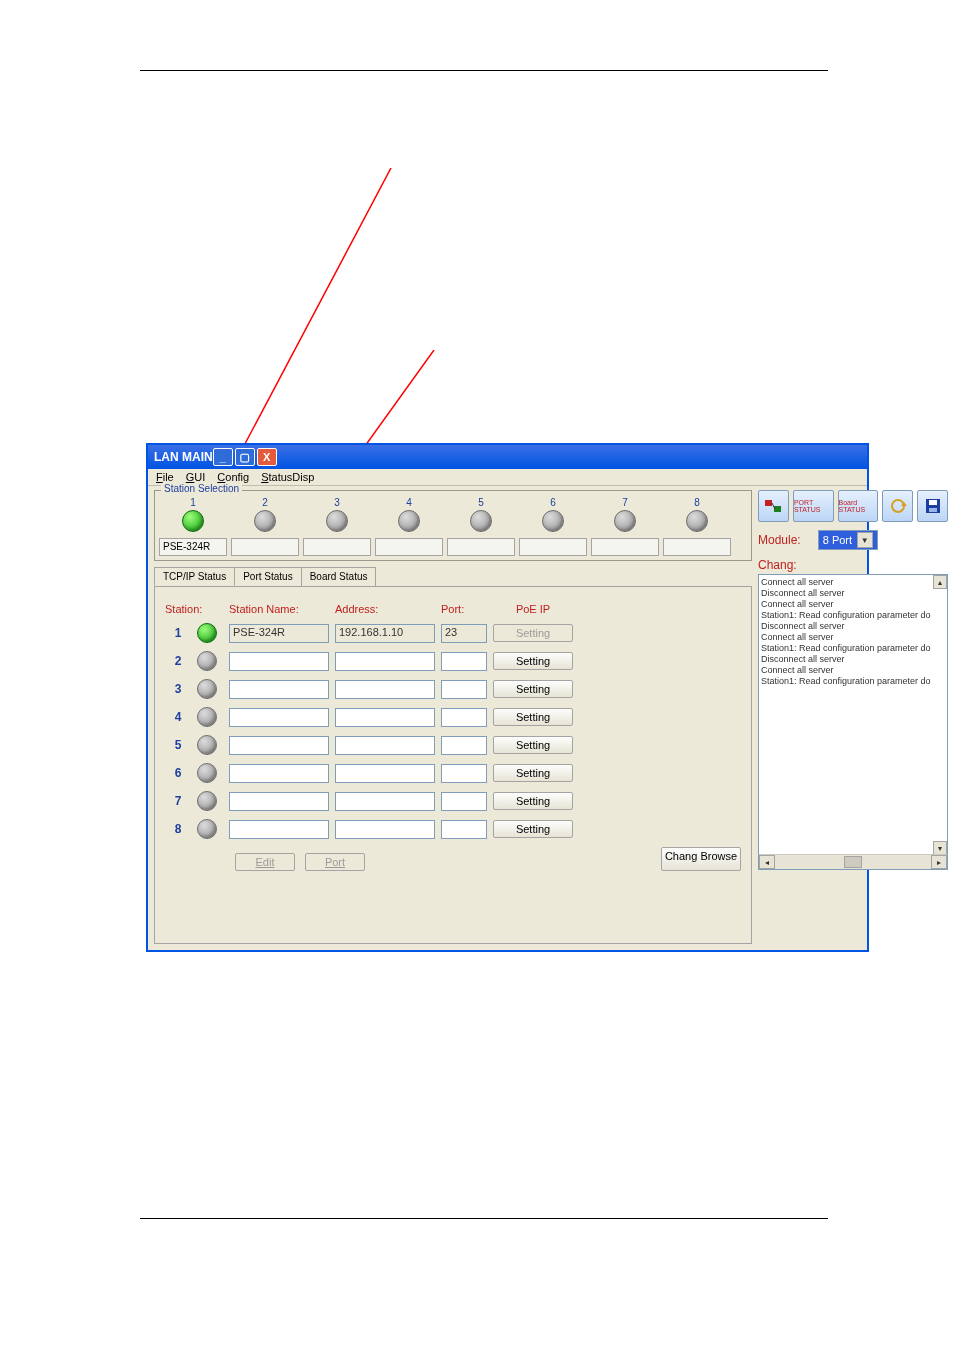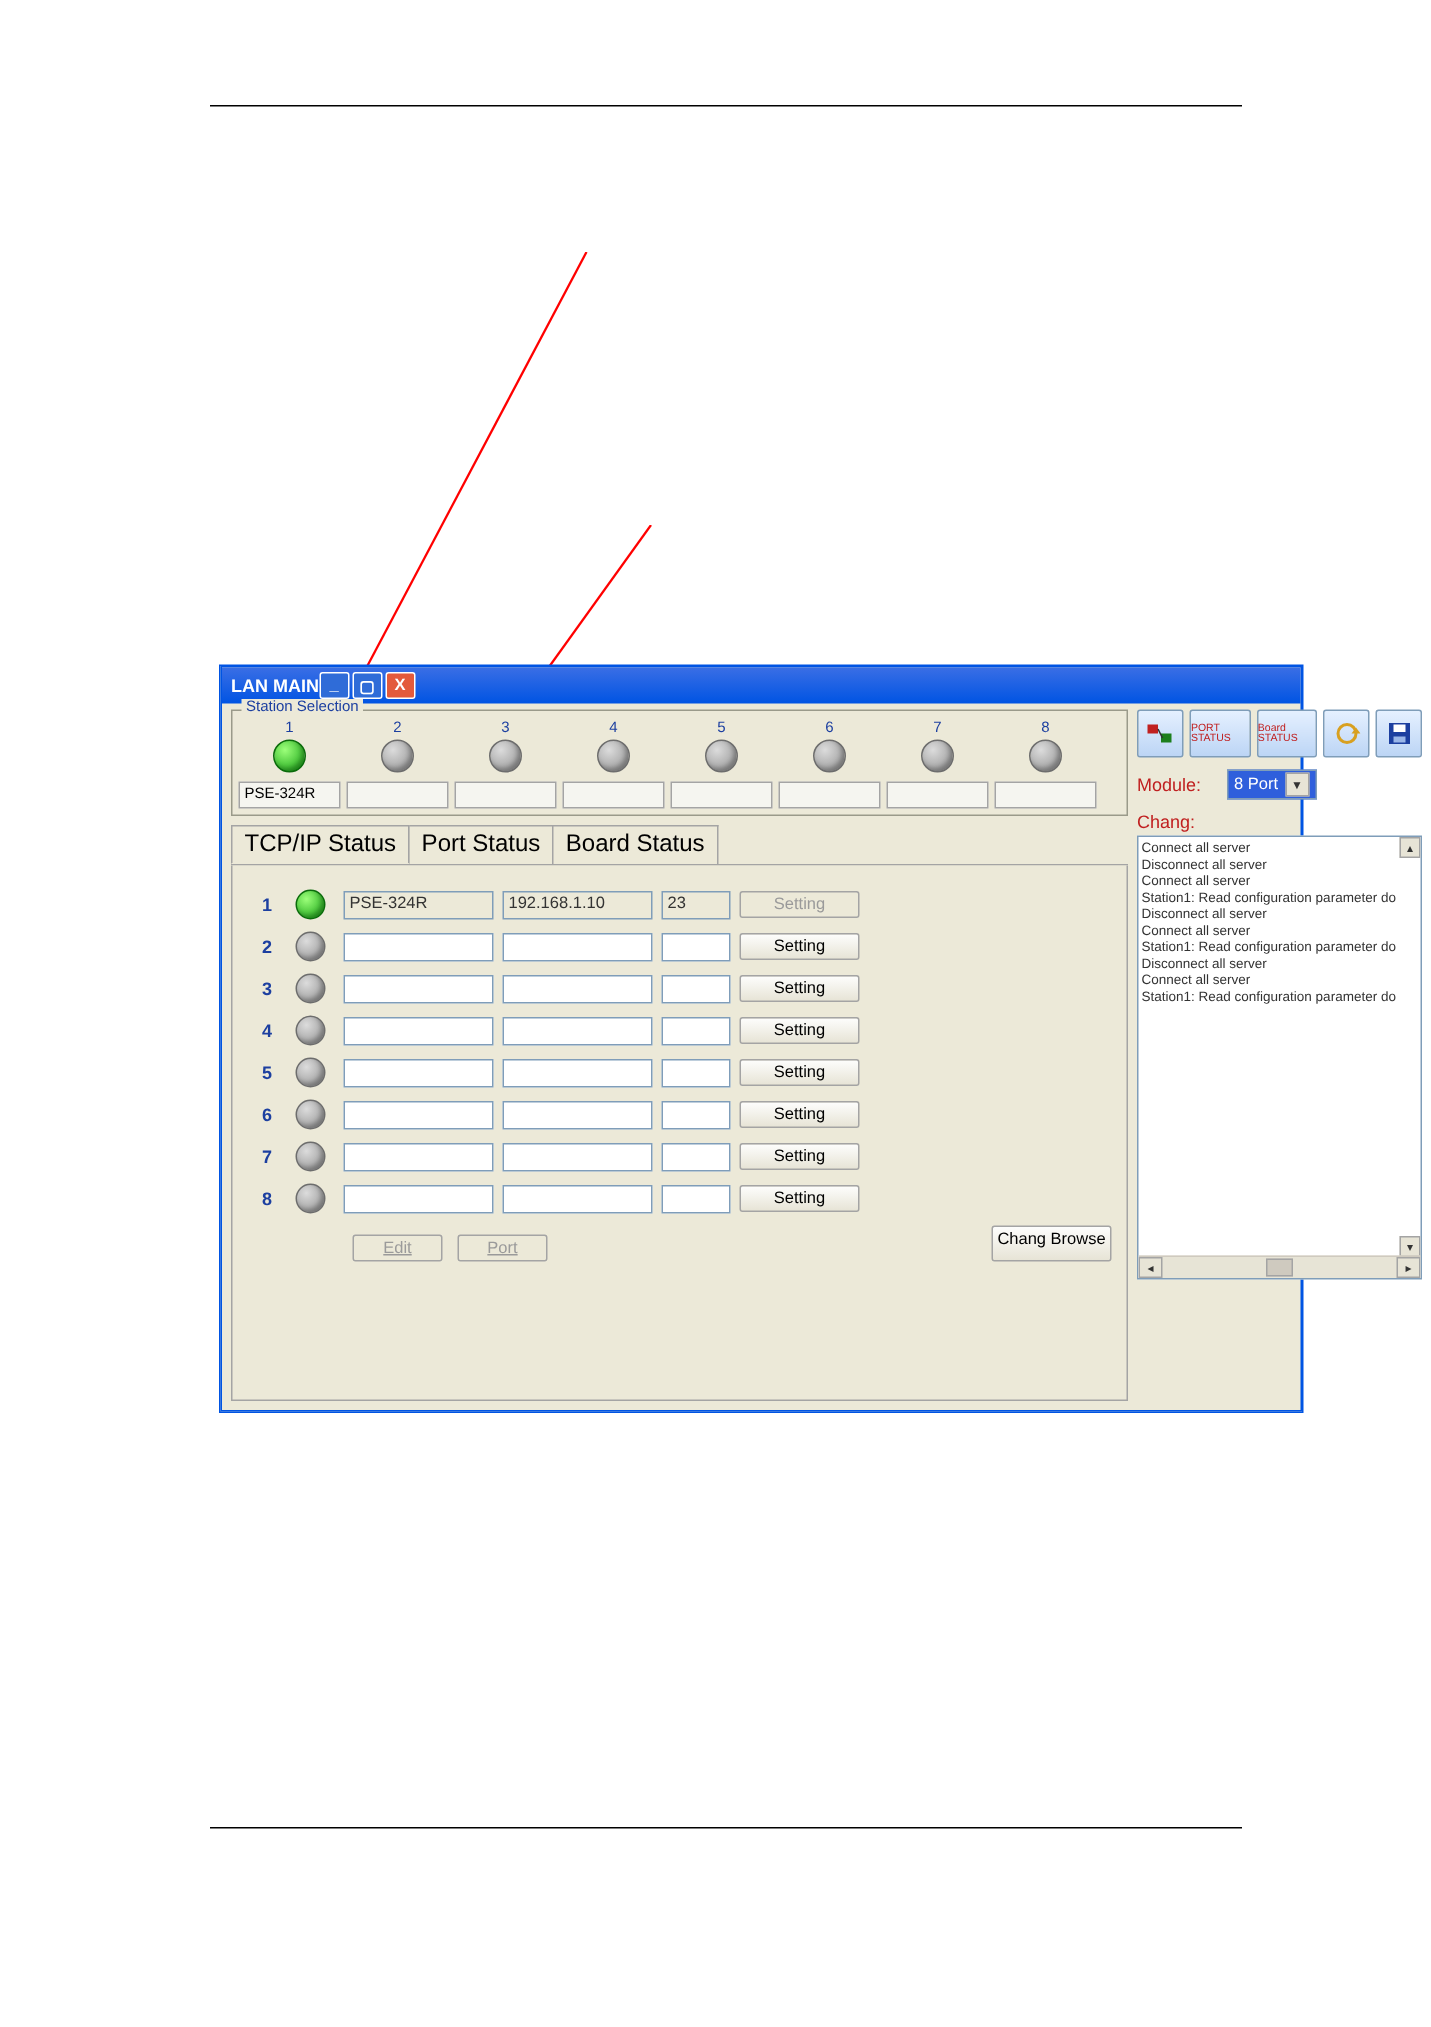--- a/index.html
+++ b/index.html
@@ -139,21 +139,21 @@
 
   .tabs {
     display:flex;
     border-bottom:1px solid #a4a4a4;
     margin-top:4px;
   }
   .tab {
     border:1px solid #a4a4a4;
     border-bottom:none;
     background:#ece9d8;
-    font-size:16px;
+    font-size:10px;
     padding:3px 8px;
     margin-right:-1px;
     position:relative;
   }
   .tab.active {
     background:#ece9d8;
     z-index:2;
     border-bottom:1px solid #ece9d8;
   }
 
@@ -285,20 +285,26 @@
 <div class="window">
   <div class="title-bar">
     <span class="title-text">LAN MAIN</span>
     <div class="win-controls">
       <div class="win-btn win-min">_</div>
       <div class="win-btn win-max">▢</div>
       <div class="win-btn win-close">X</div>
     </div>
   </div>
 
+  <div class="menu-bar">
+    <span class="menu-item"><span class="ul">F</span><span>ile</span></span>
+    <span class="menu-item"><span class="ul">G</span>UI</span>
+    <span class="menu-item"><span class="ul">C</span>onfig</span>
+    <span class="menu-item"><span class="ul">S</span>tatusDisp</span>
+  </div>
 
   <div class="content">
     <div class="left-col">
 
       <div class="fieldset-station">
         <div class="legend">Station Selection</div>
         <div class="station-grid">
           <div class="station-cell">
             <div class="station-num">1</div>
             <div class="orb green"></div>
@@ -342,20 +348,27 @@
         </div>
       </div>
 
       <div class="tabs">
         <div class="tab active">TCP/IP Status</div>
         <div class="tab">Port Status</div>
         <div class="tab">Board Status</div>
       </div>
 
       <div class="tab-panel">
+        <div class="grid-header">
+          <div class="hd" style="grid-column:1/3;">Station:</div>
+          <div class="hd">Station Name:</div>
+          <div class="hd">Address:</div>
+          <div class="hd">Port:</div>
+          <div class="hd center">PoE IP</div>
+        </div>
         <div id="rows">
             <div class="grid-row">
     <div class="row-num">1</div>
     <div class="orb green row-orb"></div>
     <div class="tbox ro">PSE-324R</div>
     <div class="tbox ro">192.168.1.10</div>
     <div class="tbox ro">23</div>
     <div class="btn disabled">Setting</div>
   </div>
             <div class="grid-row">

